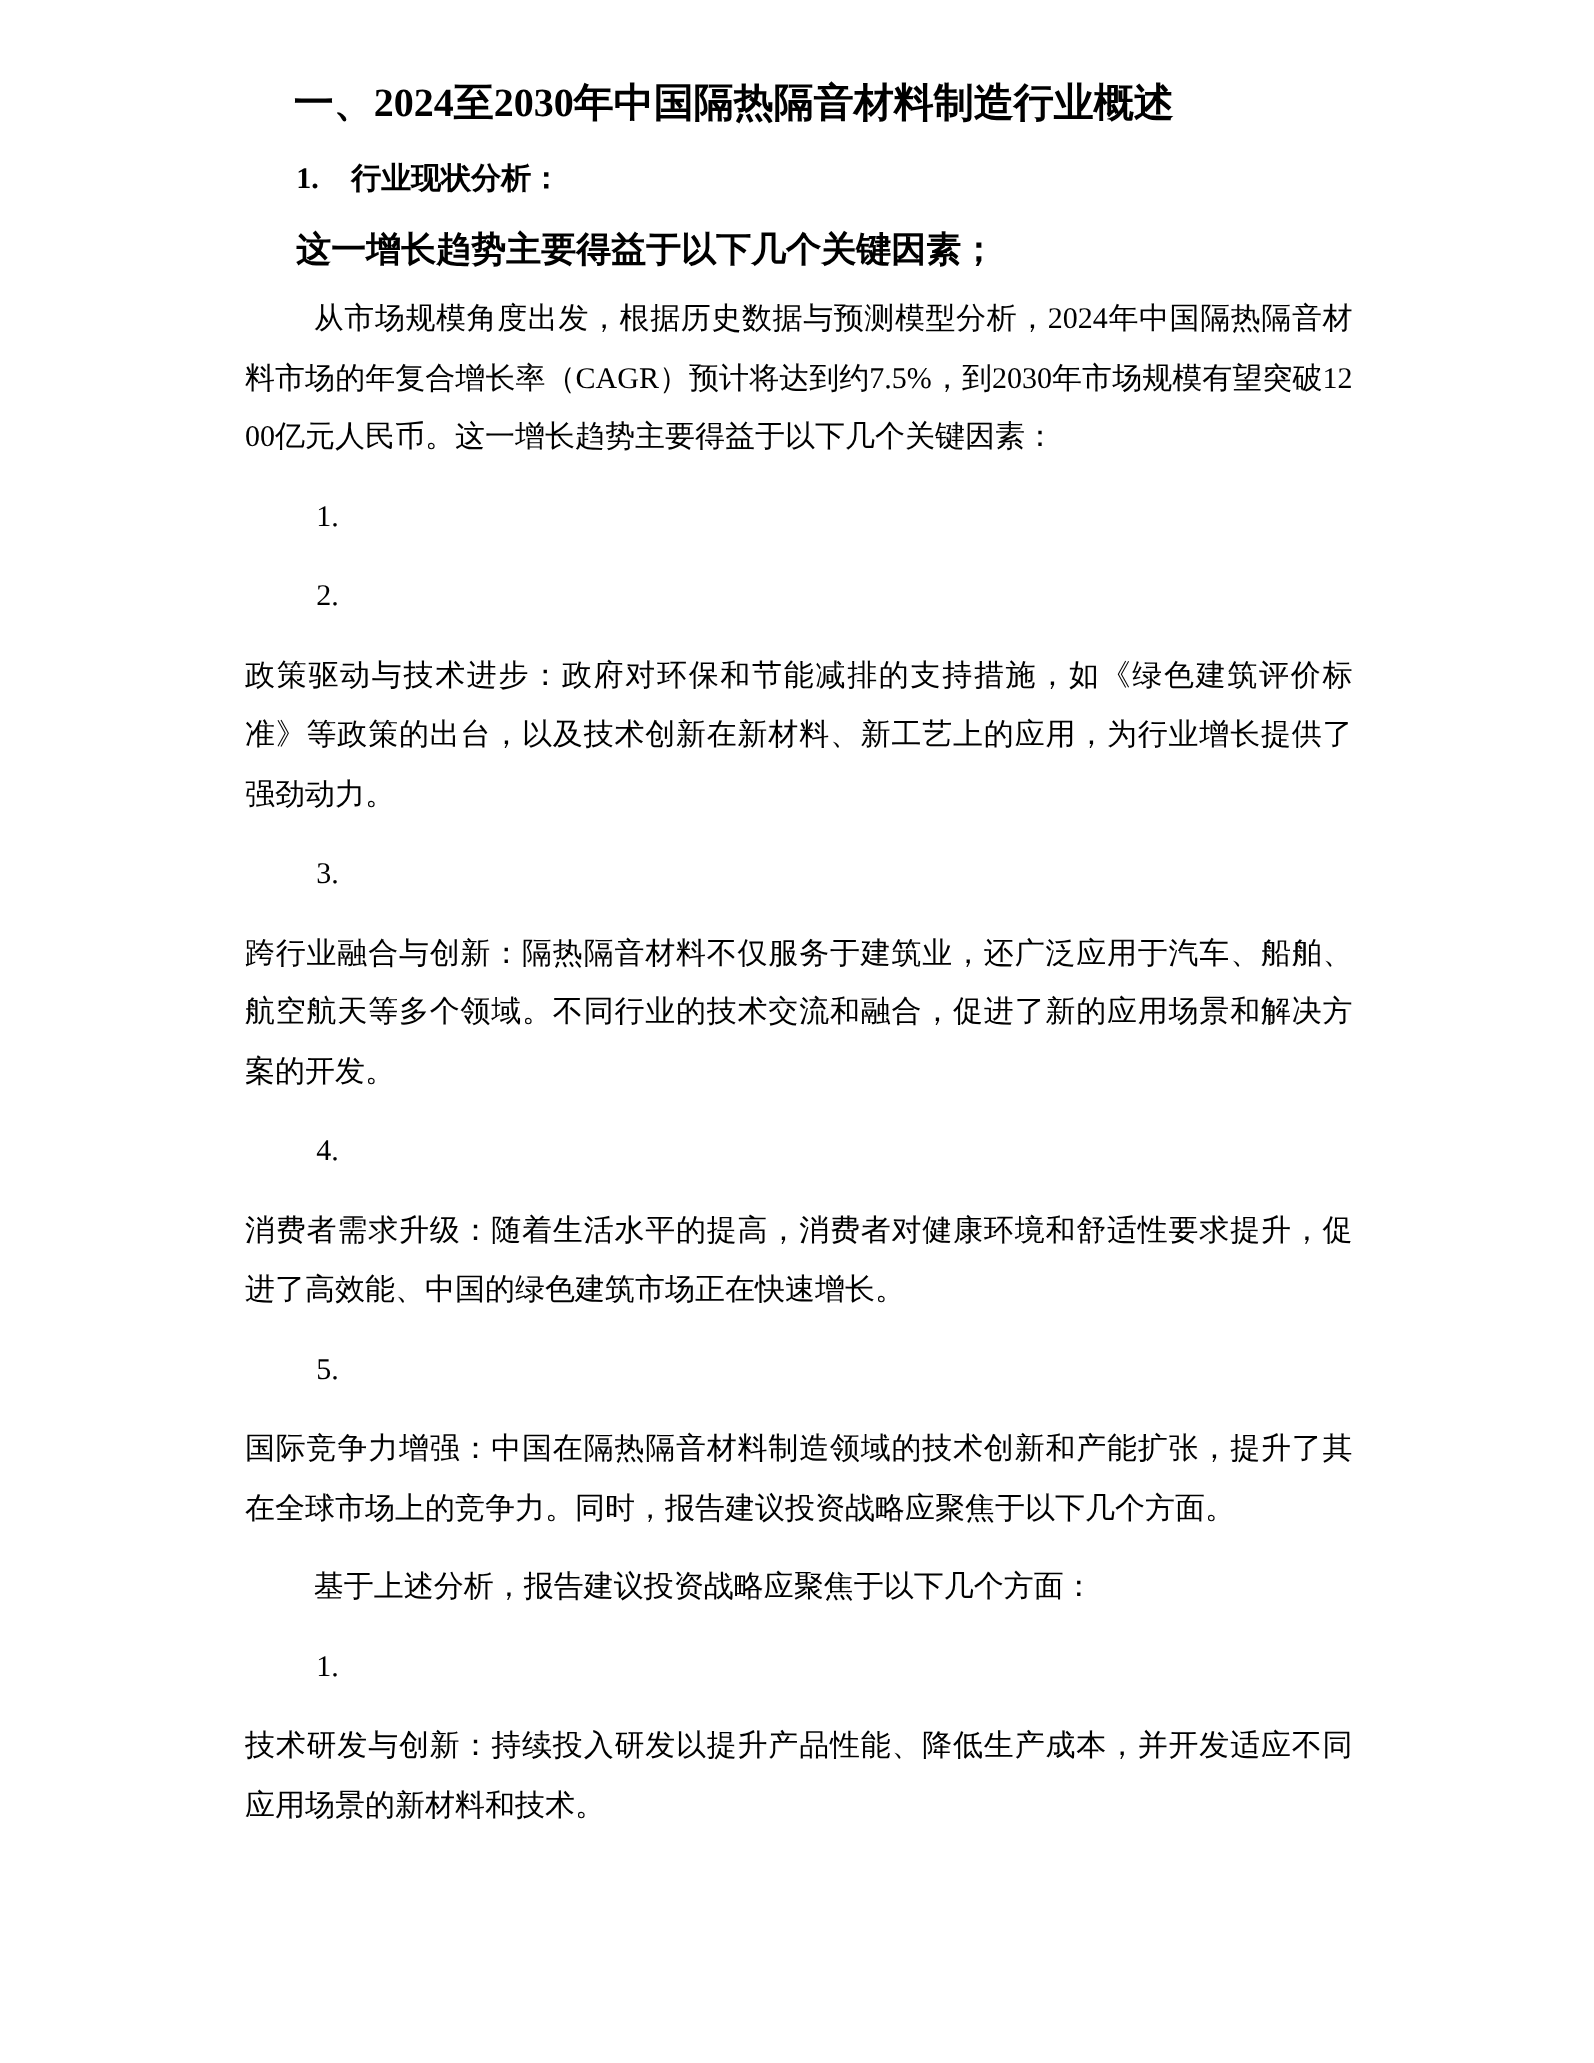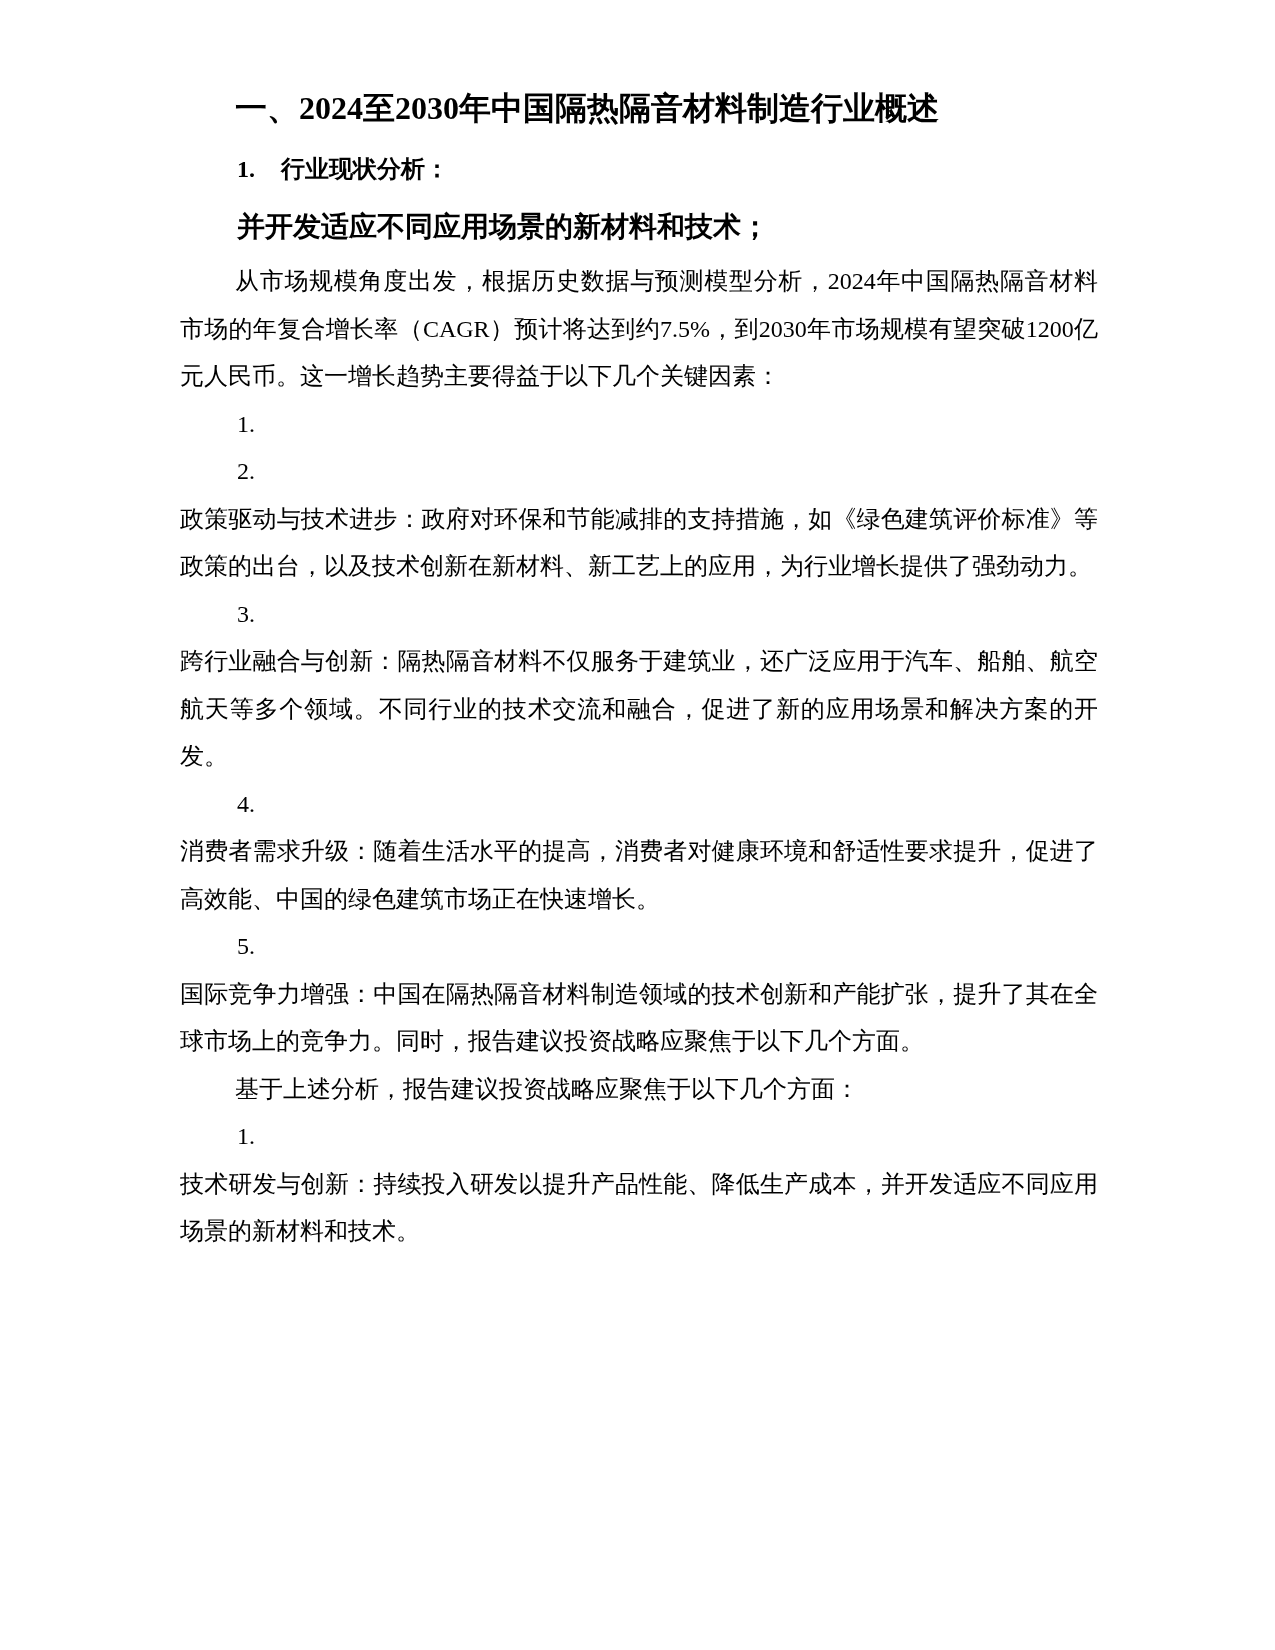--- a/index.html
+++ b/index.html
@@ -12,21 +12,21 @@
     height: 1650px;
     position: relative;
     font-family: "Liberation Serif", "DejaVu Serif", serif;
     color: #000000;
     overflow: hidden;
   }
   .page {
     box-sizing: border-box;
     width: 1275px;
     height: 1166px;
-    padding: 90px 177px 0 180px;
+    padding: 64px 177px 0 180px;
     background: #ffffff;
   }
   h1.doc-title {
     font-size: 32px;
     font-weight: bold;
     line-height: 36px;
     margin: 0 0 28px 0;
     padding-left: 55px;
     white-space: nowrap;
   }
@@ -43,21 +43,21 @@
   h3.subheading {
     font-size: 28px;
     font-weight: bold;
     line-height: 30px;
     margin: 0 0 16px 0;
     padding-left: 57px;
   }
   .doc-body p {
     font-size: 24px;
     line-height: 47.5px;
-    margin: 0;
+    margin: 16px;
     text-align: justify;
     word-break: break-all;
   }
   .doc-body p.indent {
     text-indent: 55px;
   }
   .doc-body p.number {
     text-indent: 57px;
     text-align: left;
   }
@@ -68,21 +68,21 @@
 </head>
 <body>
 
 <main class="page">
   <h1 class="doc-title">一、2024至2030年中国隔热隔音材料制造行业概述</h1>
 
   <h2 class="section-heading">
     <span class="sec-num">1.</span><span>行业现状分析：</span>
   </h2>
 
-  <h3 class="subheading">并开发适应不同应用场景的新材料和技术；</h3>
+  <h3 class="subheading">这一增长趋势主要得益于以下几个关键因素；</h3>
 
   <div class="doc-body" id="blocks">
       <p class="indent">从市场规模角度出发，根据历史数据与预测模型分析，2024年中国隔热隔音材料市场的年复合增长率（CAGR）预计将达到约7.5%，到2030年市场规模有望突破1200亿元人民币。这一增长趋势主要得益于以下几个关键因素：</p>
       <p class="number">1.</p>
       <p class="number">2.</p>
       <p class="flush">政策驱动与技术进步：政府对环保和节能减排的支持措施，如《绿色建筑评价标准》等政策的出台，以及技术创新在新材料、新工艺上的应用，为行业增长提供了强劲动力。</p>
       <p class="number">3.</p>
       <p class="flush">跨行业融合与创新：隔热隔音材料不仅服务于建筑业，还广泛应用于汽车、船舶、航空航天等多个领域。不同行业的技术交流和融合，促进了新的应用场景和解决方案的开发。</p>
       <p class="number">4.</p>
       <p class="flush">消费者需求升级：随着生活水平的提高，消费者对健康环境和舒适性要求提升，促进了高效能、中国的绿色建筑市场正在快速增长。</p>

